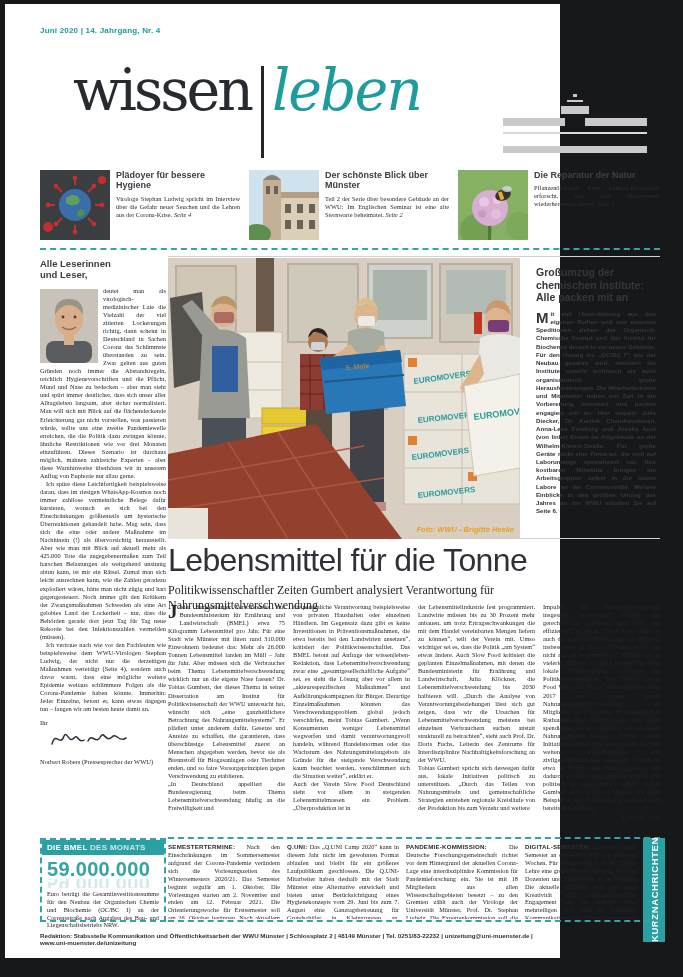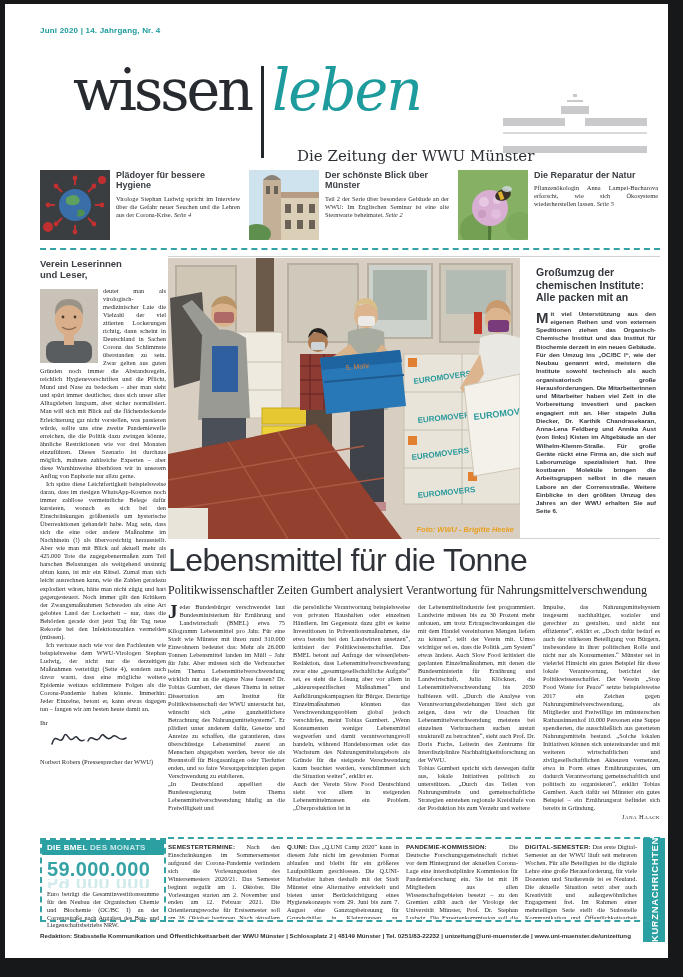--- a/index.html
+++ b/index.html
@@ -1,17 +1,17 @@
 <!DOCTYPE html>
 <html><head>
 <meta charset="utf-8">
 <style>
   html,body{margin:0;padding:0;background:#17181a;width:683px;height:977px;overflow:hidden;}
   *{box-sizing:border-box;}
-  .page{position:absolute;left:5px;top:4px;width:663px;height:954px;background:#ffffff;font-family:"Liberation Serif",serif;color:#24262a;}
+  .page{position:absolute;left:5px;top:4px;width:555px;height:954px;background:#ffffff;font-family:"Liberation Serif",serif;color:#24262a;}
 
   
   .issue-line{position:absolute;left:35px;top:22px;font-family:"Liberation Sans",sans-serif;font-weight:bold;font-size:8px;color:#1d9b9d;letter-spacing:.2px;}
   .masthead{position:absolute;left:68px;top:58px;display:flex;align-items:flex-start;}
   .mh-wissen{font-family:"DejaVu Serif",serif;font-size:57px;line-height:1;color:#272b30;letter-spacing:-3px;}
   .mh-bar{width:3px;height:92px;background:#23262a;margin:4px 8px 0 10px;}
   .mh-leben{font-family:"DejaVu Serif",serif;font-style:italic;font-size:57px;line-height:1;color:#1d9b9d;letter-spacing:-2px;}
   .mh-sub{position:absolute;left:292px;top:143px;font-family:"DejaVu Serif",serif;font-size:15px;color:#2b2e33;}
   .castle{position:absolute;left:498px;top:90px;width:144px;height:60px;}
   .castle div{position:absolute;background:#c9c9cc;}
@@ -78,21 +78,20 @@
 <body>
 
 <div class="page">
 
   <div class="issue-line">Juni 2020 | 14. Jahrgang, Nr. 4</div>
   <div class="masthead">
     <span class="mh-wissen">wissen</span>
     <span class="mh-bar"></span>
     <span class="mh-leben">leben</span>
   </div>
-  <div class="mh-sub">Die Zeitung der WWU Münster</div>
   <div class="castle">
     <div style="left:70px;top:0;width:4px;height:3px;"></div>
     <div style="left:64px;top:6px;width:16px;height:2px;"></div>
     <div style="left:58px;top:12px;width:28px;height:8px;"></div>
     <div style="left:0;top:24px;width:62px;height:8px;"></div>
     <div style="left:82px;top:24px;width:62px;height:8px;"></div>
     <div style="left:0;top:38px;width:144px;height:2px;background:#d9d9db;"></div>
     <div style="left:0;top:52px;width:144px;height:7px;"></div>
   </div>
 
@@ -170,21 +169,21 @@
       </svg>
       <div class="t-txt">
         <div class="t-title">Die Reparatur der Natur</div>
         <div class="t-body"><span>Pflanzenökologin Anna Lampei-Bucharova erforscht, wie sich Ökosysteme wiederherstellen lassen.</span> <i>Seite 5</i></div>
       </div>
     </div>
   </div>
   <div class="dotline dot-top"></div>
 
   <div class="leftcol">
-    <div class="salutation">Verein Leserinnen und Leser,</div>
+    <div class="salutation">Alle Leserinnen und Leser,</div>
     <svg class="portrait" width="58" height="74">
       <rect width="58" height="74" fill="#c8c2b8"></rect>
       <rect x="6" y="52" width="46" height="22" rx="8" fill="#5a5d60"></rect>
       <rect x="24" y="44" width="10" height="12" fill="#d9ae8a"></rect>
       <ellipse cx="29" cy="30" rx="14" ry="17" fill="#d9ae8a"></ellipse>
       <path d="M15 26 Q14 10 29 10 Q44 10 43 26 Q38 16 29 16 Q20 16 15 26 Z" fill="#9a9488"></path>
       <path d="M22 38 Q29 43 36 38" stroke="#8a6a50" stroke-width="1.4" fill="none"></path>
       <circle cx="23" cy="28" r="1.4" fill="#4a3a30"></circle>
         <circle cx="35" cy="28" r="1.4" fill="#4a3a30"></circle>
     </svg>

